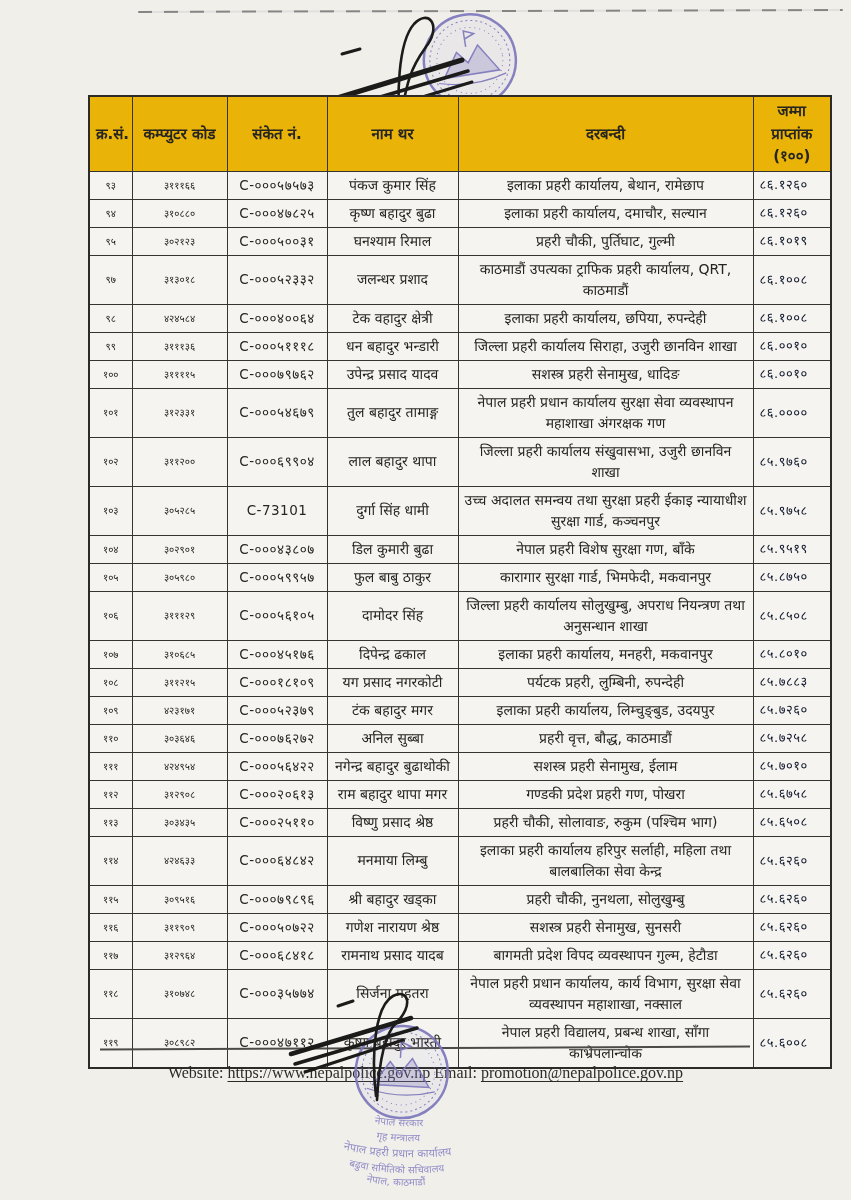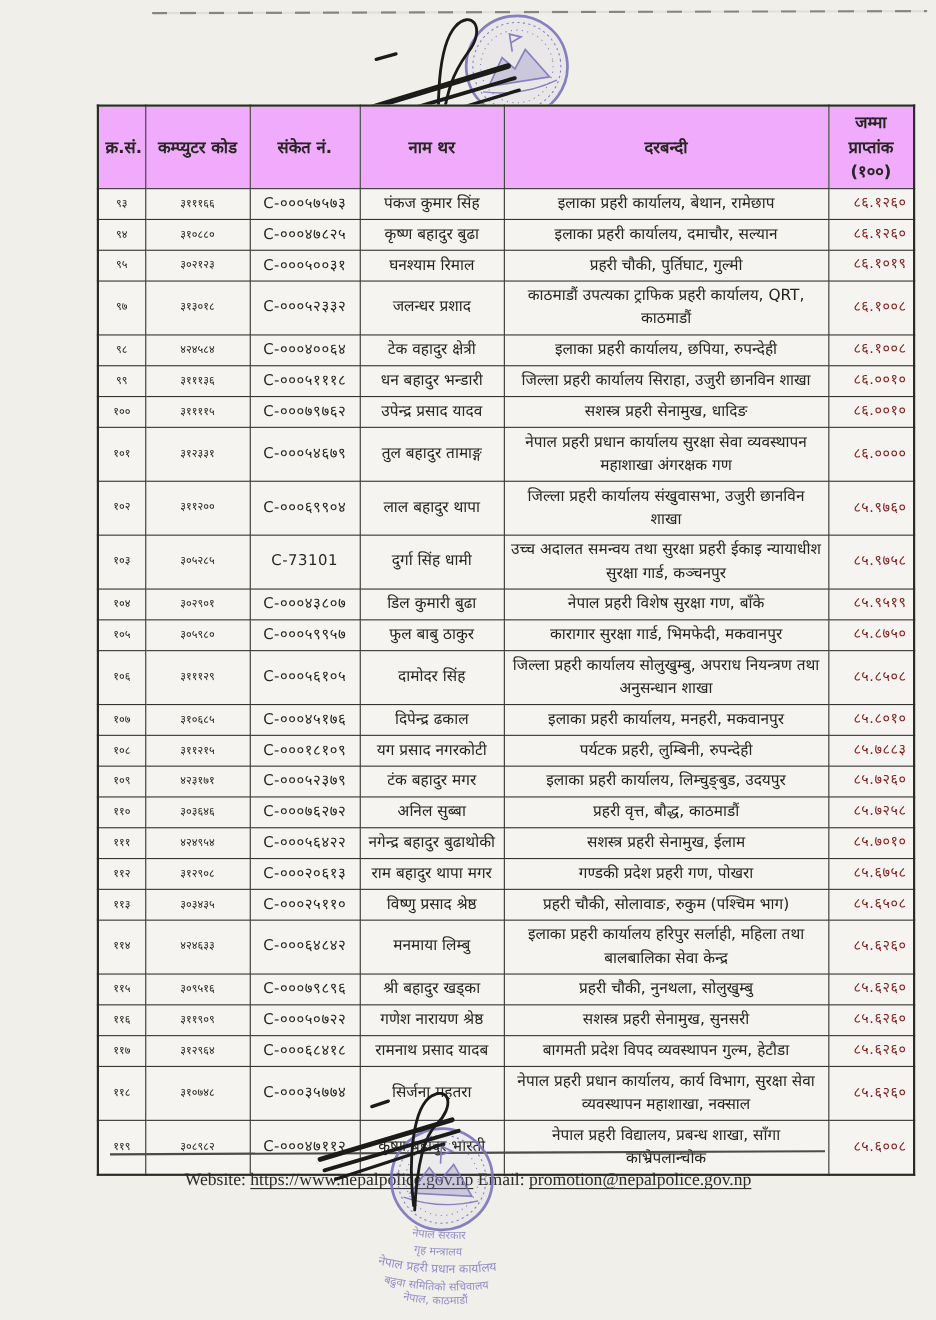--- a/index.html
+++ b/index.html
@@ -10,25 +10,25 @@
   .scan-line{position:absolute;top:10px;left:138px;width:705px;height:2px;
     background:repeating-linear-gradient(90deg,rgba(45,45,48,.55) 0 14px,rgba(45,45,48,.08) 14px 26px);
     transform:rotate(-.15deg);border-radius:1px;}
 
   
   .table-wrap{position:absolute;top:95px;left:88px;width:742px;}
   table{border-collapse:collapse;table-layout:fixed;width:742px;background:#f5f4f0;}
   th,td{border:1px solid #35342f;padding:3px 6px;color:#26251f;
         font-size:14px;line-height:1.5;vertical-align:middle;overflow:hidden;}
   table{border:2px solid #2c2b27;}
-  thead th{height:62px;font-weight:bold;font-size:15px;background:#f0abfc;}
+  thead th{height:62px;font-weight:bold;font-size:15px;background:#eab308;}
   td.c0,td.c1{ text-align:center;font-size:10px;}
   td.c2{text-align:center;font-size:13.5px;letter-spacing:.5px;}
   td.c3,td.c4{text-align:center;}
-  td.c5{text-align:right;color:#7f1d1d;font-size:13px;letter-spacing:.5px;}
+  td.c5{text-align:left;color:#0f172a;font-size:13px;letter-spacing:.5px;}
   col.w0{width:43px;}col.w1{width:95px;}col.w2{width:100px;}
   col.w3{width:131px;}col.w4{width:295px;}col.w5{width:78px;}
 
   
   .footer-rule{position:absolute;top:1047px;left:100px;width:650px;height:2px;background:#4c4b47;transform:rotate(-.25deg);}
   .footer{position:absolute;top:1064px;left:0;width:100%;text-align:center;
           font-family:"Liberation Serif",serif;font-size:16px;color:#2c2b28;}
   .footer .lnk{text-decoration:underline;text-underline-offset:3px;}
 
   

